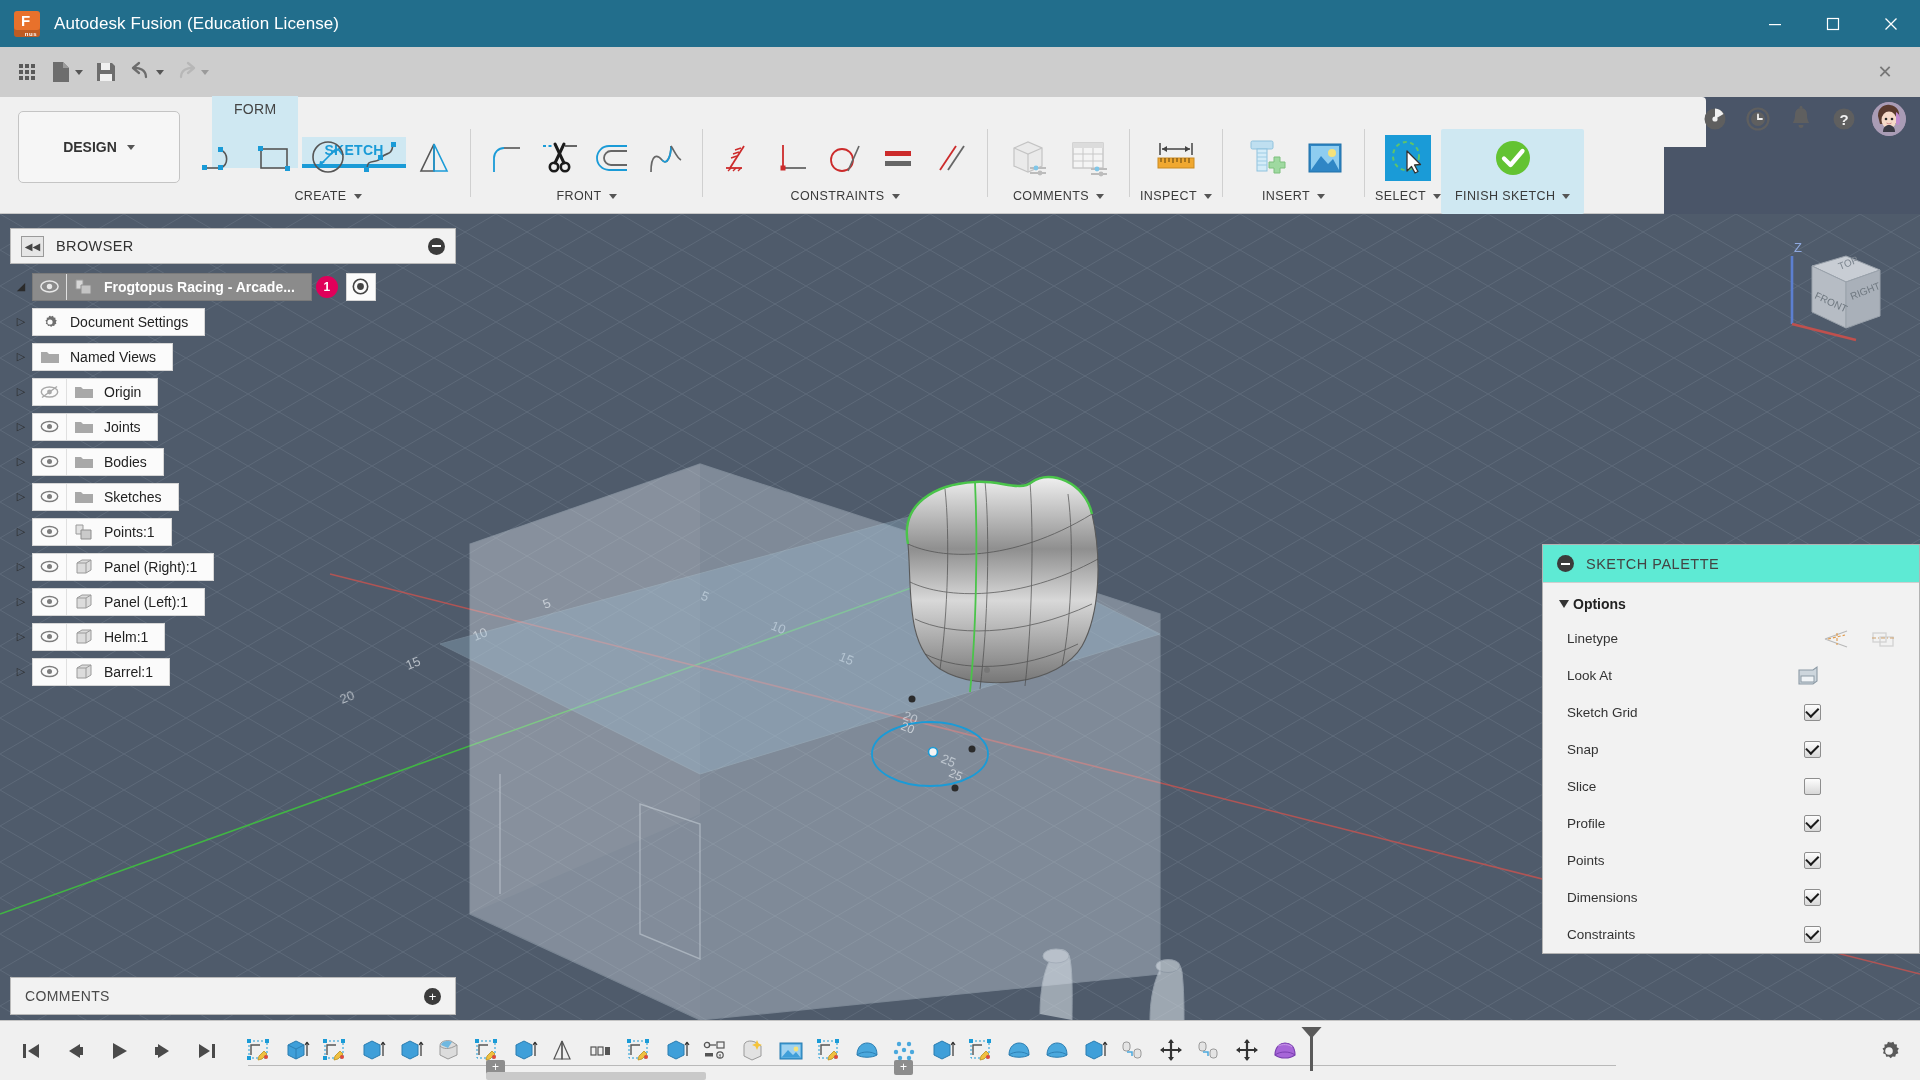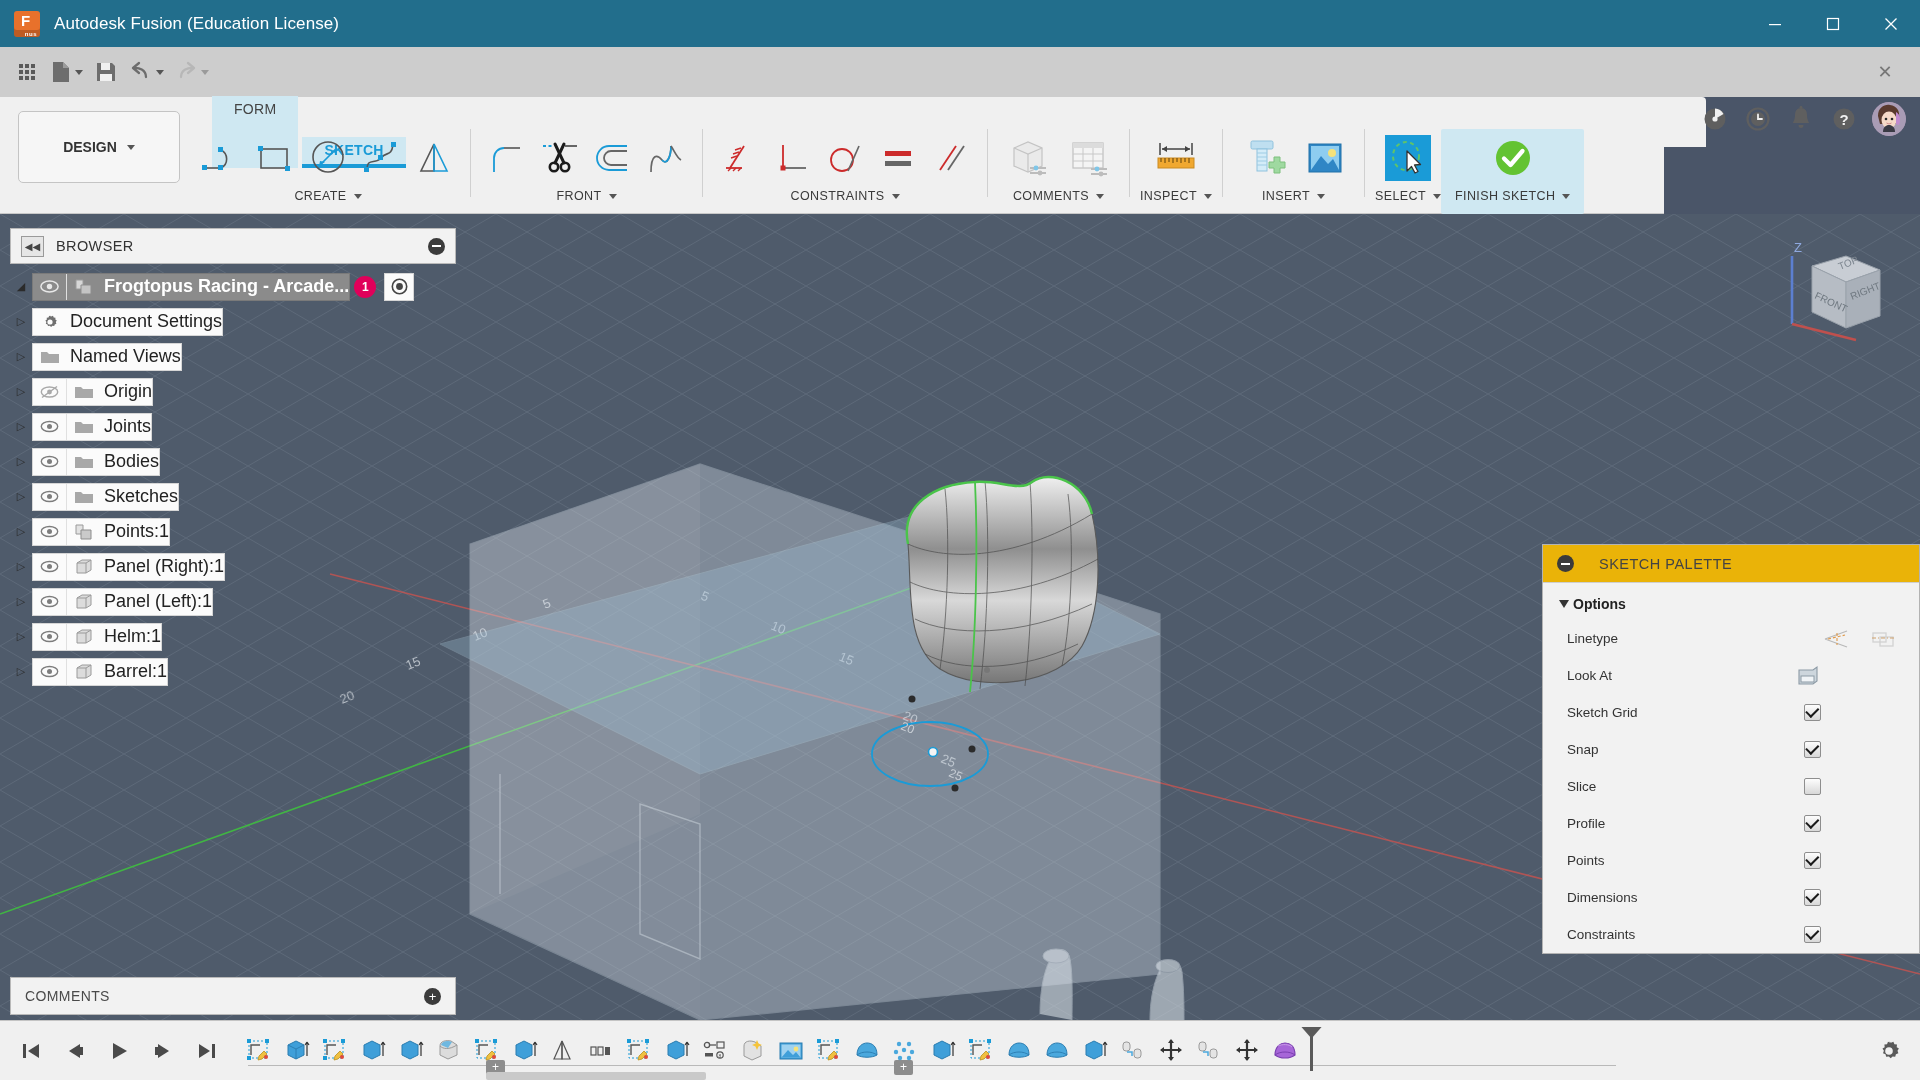--- a/index.html
+++ b/index.html
@@ -135,21 +135,21 @@
   .tree { margin-top:5px; }
   .trow { display:flex; align-items:center; height:35px; }
   .tcaret { width:22px; display:flex; justify-content:center; color:#2b2b2b; font-size:11px; }
   .tchip {
     display:flex; align-items:center; background:#fbfbfb; height:28px;
     border:1px solid #d6d6d6;
   }
   .tchip.root { background:#8b8b8b; border-color:#7a7a7a; }
   .teye { width:34px; display:flex; align-items:center; justify-content:center; border-right:1px solid #e0e0e0; height:100%; }
   .ticon { width:34px; display:flex; align-items:center; justify-content:center; height:100%; }
-  .tlabel { padding:0 0 0 3px; font-size:18px; color:#222; white-space:nowrap; }
+  .tlabel { padding:0 16px 0 3px; font-size:14px; color:#222; white-space:nowrap; }
   .tchip.root .tlabel { color:#fff; font-weight:bold; }
   .badge {
     width:22px; height:22px; border-radius:50%; background:#e0005a; color:#fff;
     font-size:12px; font-weight:bold; display:flex; align-items:center; justify-content:center;
     margin:0 4px;
   }
   .tgt {
     width:30px; height:28px; background:#fbfbfb; border:1px solid #d6d6d6;
     display:flex; align-items:center; justify-content:center; margin-left:4px;
   }
@@ -166,22 +166,22 @@
     background:#3b3b3b; color:#fff; display:flex; align-items:center; justify-content:center;
     font-size:13px; line-height:1;
   }
 
   
   .palette {
     position:absolute; right:0px; top:330px; width:378px;
     background:#f2f2f2; border:1px solid #b3b3b3;
   }
   .pal-hdr {
-    height:38px; display:flex; align-items:center; gap:25px; padding:0 14px;
-    border-bottom:1px solid #cfcfcf; background:#eab308;
+    height:38px; display:flex; align-items:center; gap:12px; padding:0 14px;
+    border-bottom:1px solid #cfcfcf; background:#5eead4;
   }
   .pal-title { font-size:14.5px; color:#444; letter-spacing:.5px; }
   .pal-section { display:flex; align-items:center; gap:4px; padding:13px 16px 8px; }
   .pal-section b { font-size:14px; color:#222; }
   .tri-down { width:0;height:0;border-left:5.5px solid transparent;border-right:5.5px solid transparent;border-top:8px solid #333; }
   .pal-row {
     display:flex; align-items:center; height:37px; padding:0 24px;
   }
   .pal-label { font-size:13.5px; color:#333; }
   .pal-ctrl { margin-left:auto; display:flex; align-items:center; gap:22px; }

